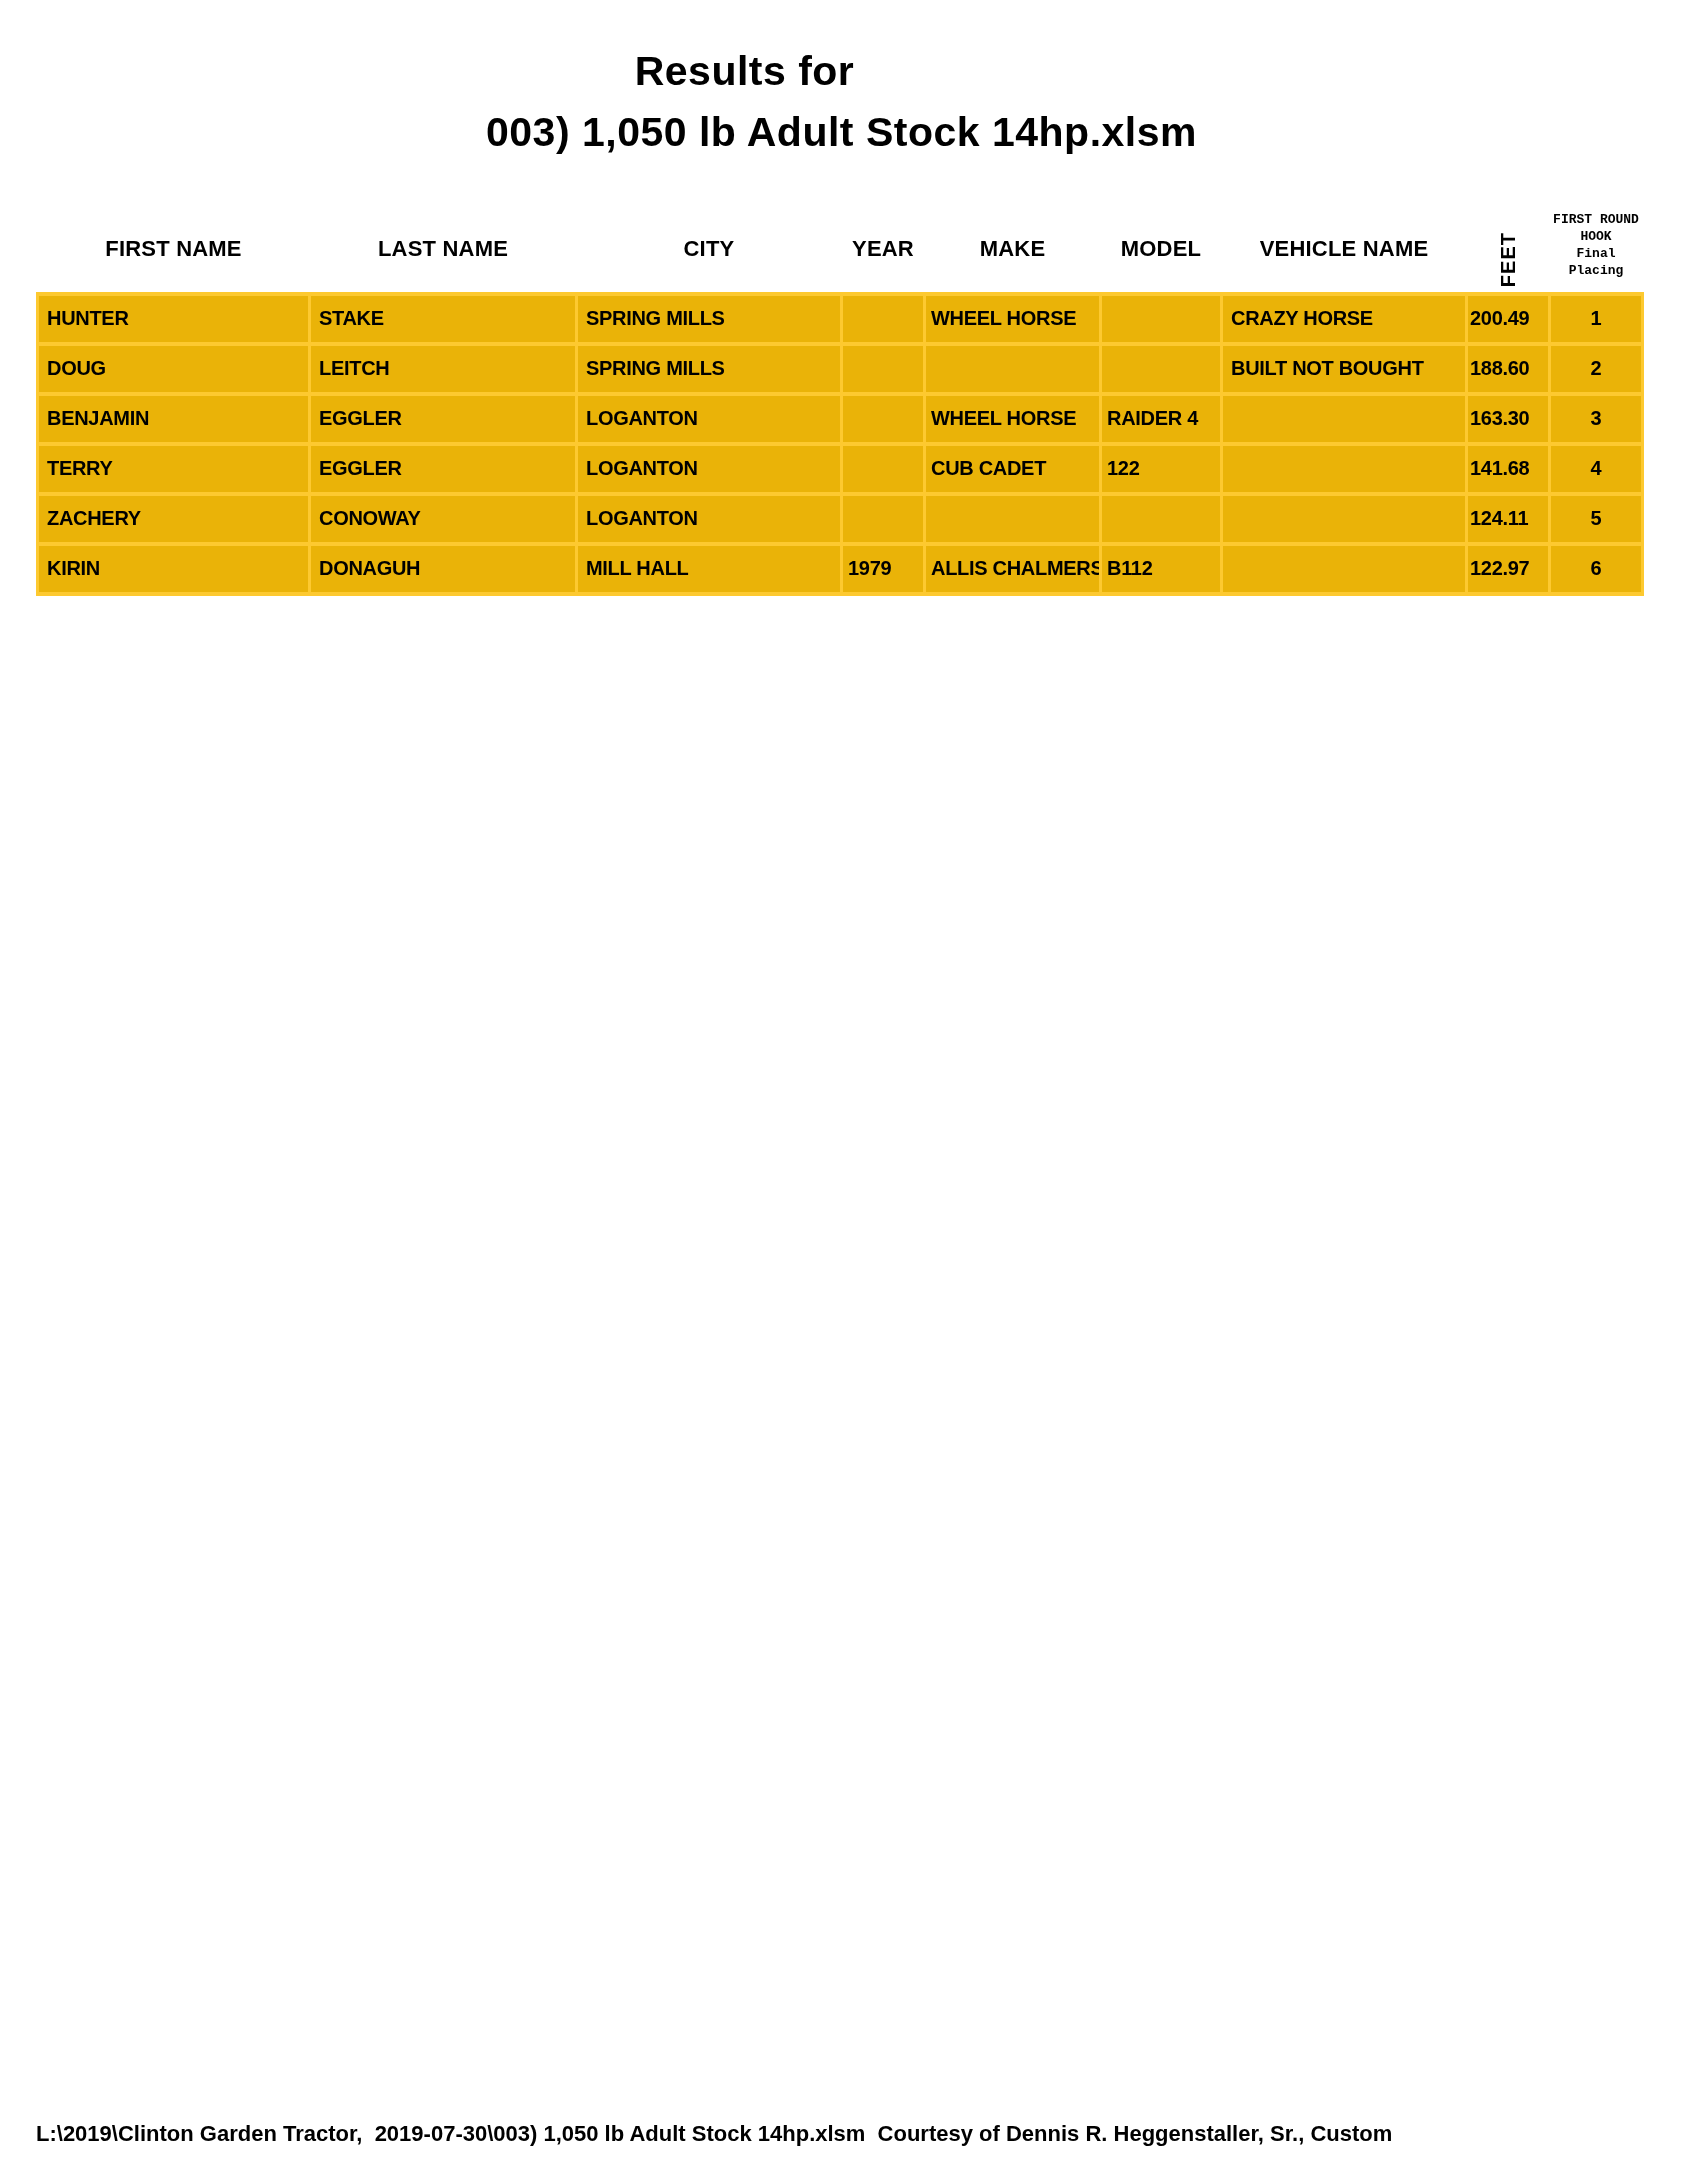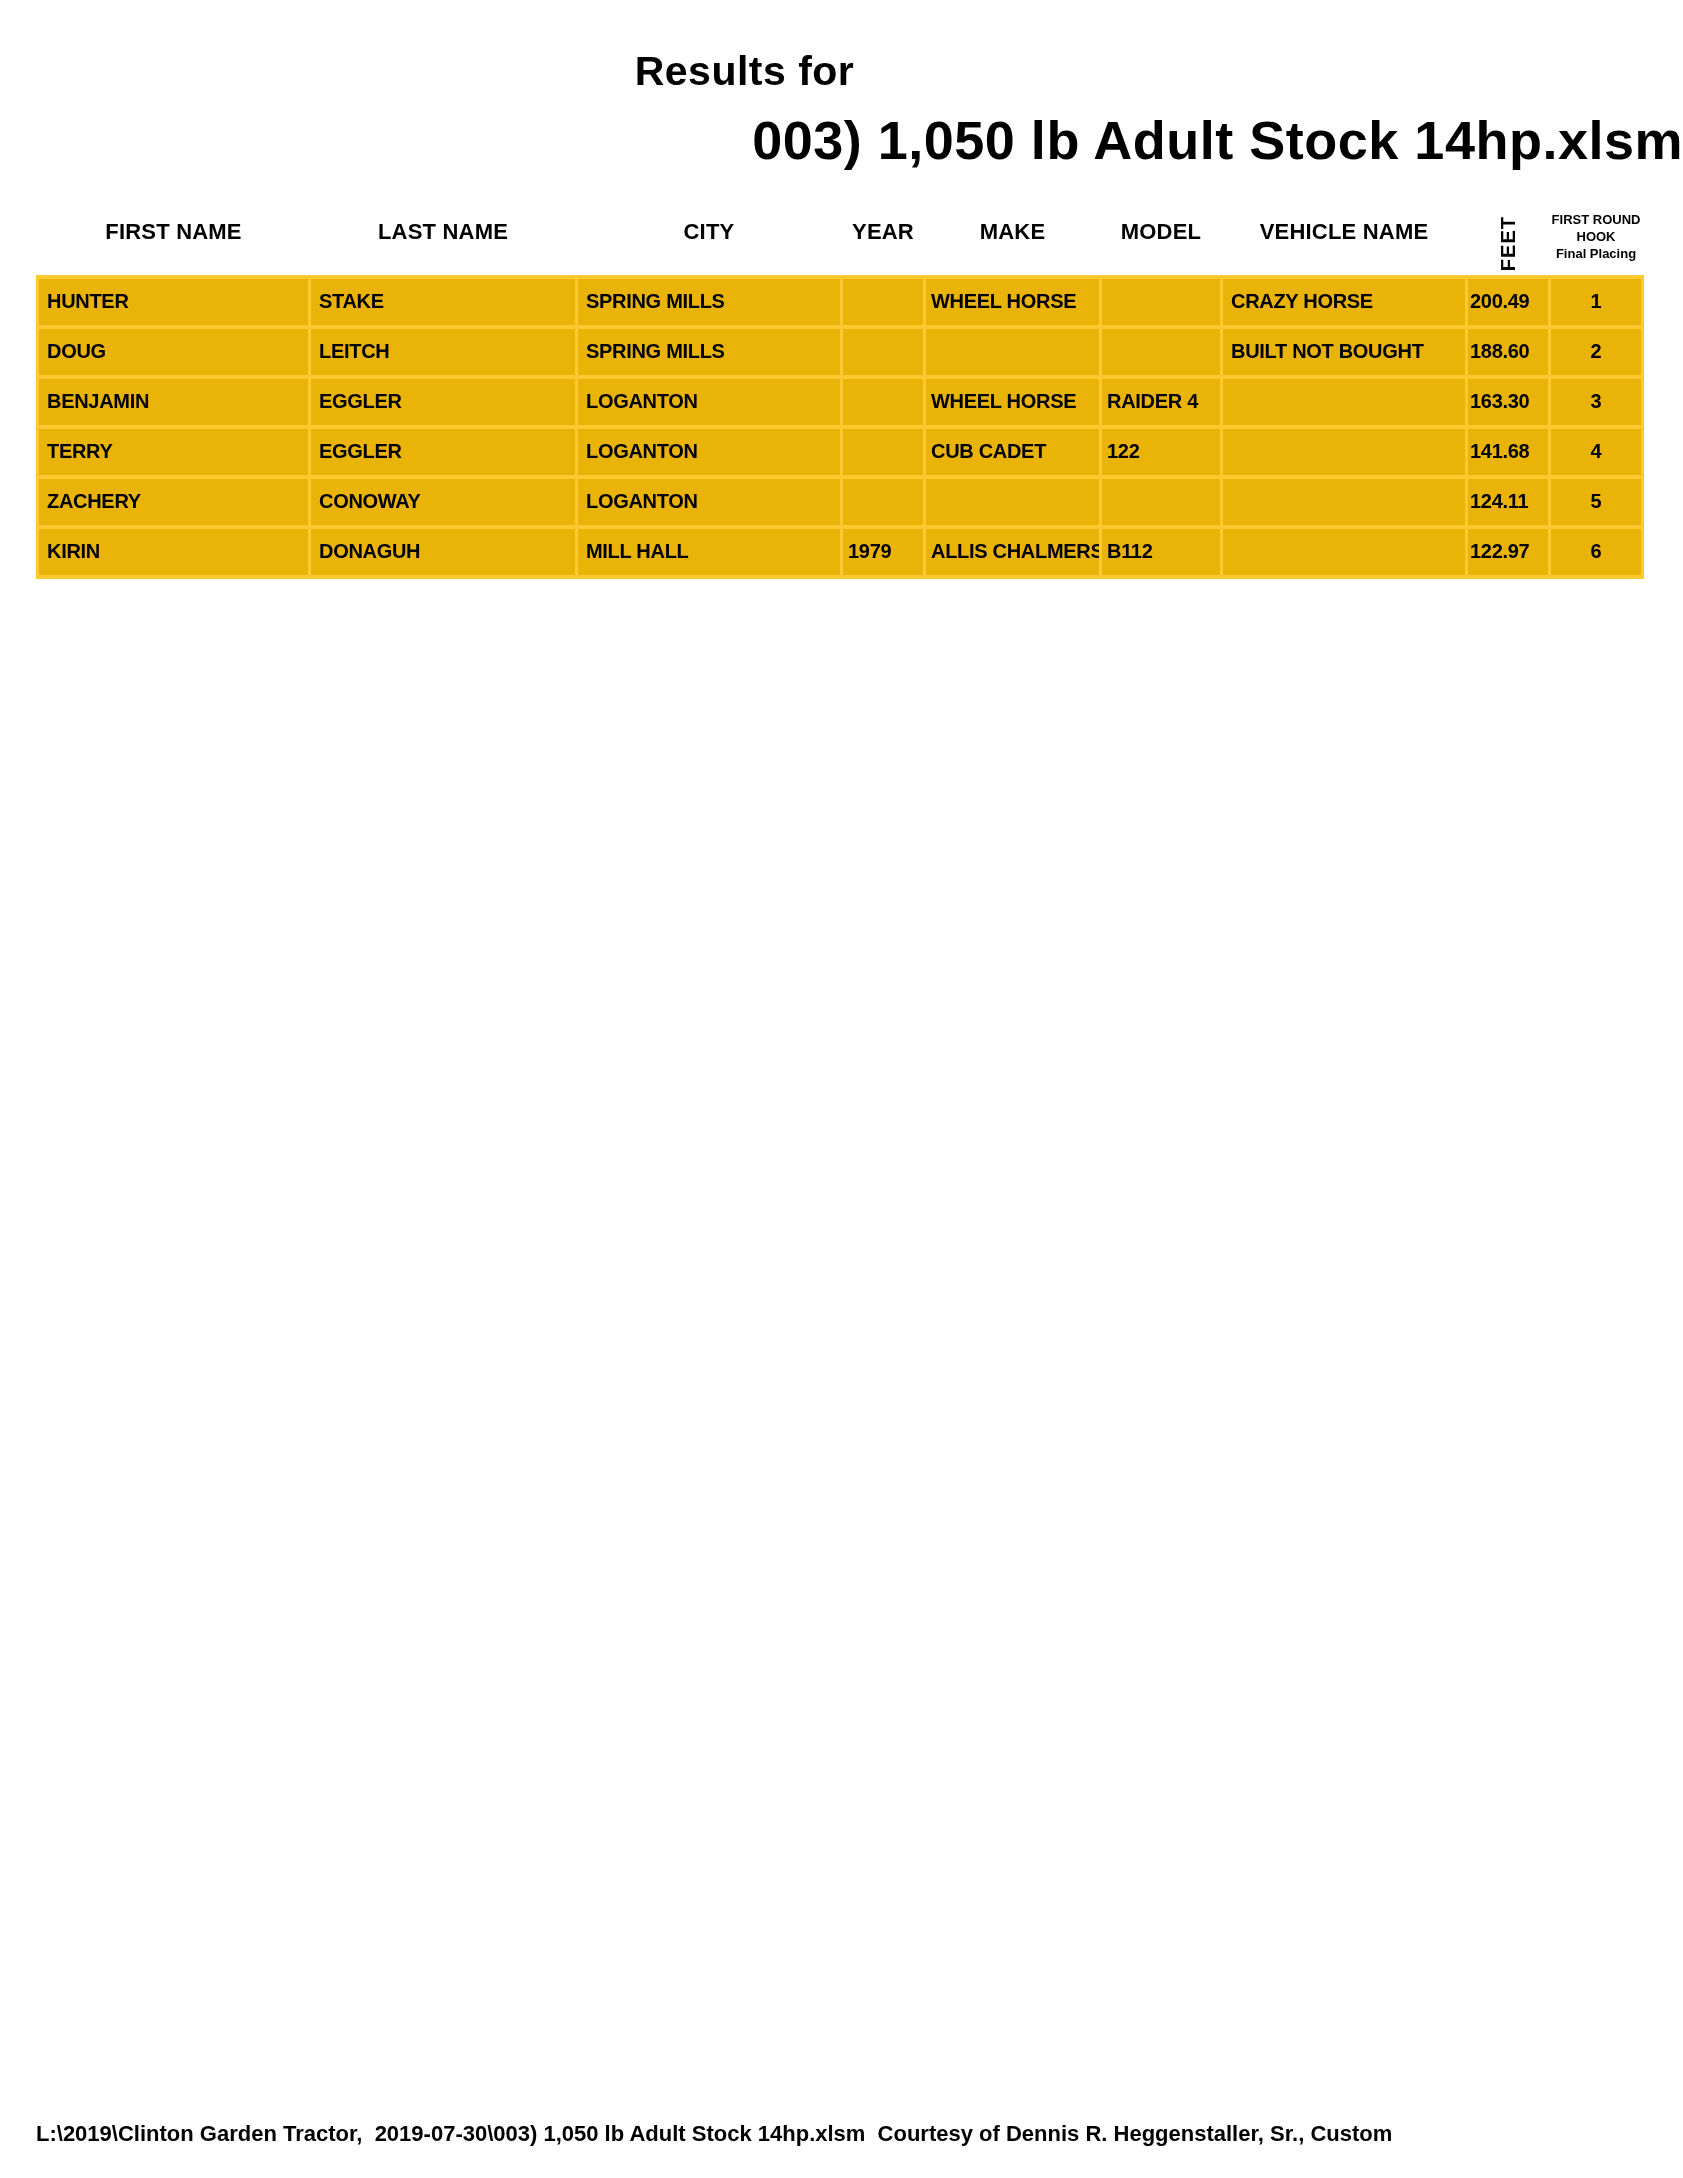--- a/index.html
+++ b/index.html
@@ -13,21 +13,21 @@
     font-weight: bold;
     color: #000;
   }
 
   .title-line1 {
     position: absolute; top: 48px; left: 0; width: 1489px;
     text-align: center; font-size: 41px; letter-spacing: 0.5px;
   }
   .title-line2 {
     position: absolute; top: 109px; left: 0; width: 1683px;
-    text-align: right; font-size: 54px; letter-spacing: 0.5px;
+    text-align: center; font-size: 41px; letter-spacing: 0.5px;
   }
 
   .results-table {
     position: absolute; top: 212px; left: 36px;
     width: 1606px;
     border-collapse: collapse;
     table-layout: fixed;
   }
   thead th {
     border: none;
@@ -39,21 +39,21 @@
   }
   thead th.h-feet { padding-bottom: 4px; }
   thead th.h-hook { padding-bottom: 12px; }
   .feet-vert {
     writing-mode: vertical-rl;
     transform: rotate(180deg);
     margin: 0 auto;
     font-size: 20px;
     letter-spacing: 1px;
   }
-  .hook-small { font-size: 13px; line-height: 1.3; letter-spacing: 0; }
+  .hook-small { font-size: 13px; line-height: 1.3; letter-spacing: 0; font-family: Liberation Mono, monospace; }
 
   tbody td {
     border: 3px solid var(--gold);
     border-top-width: 4px;
     border-bottom-width: 4px;
     height: 50px;
     vertical-align: middle;
     font-size: 20px;
     letter-spacing: -0.3px;
     padding: 0 2px 0 8px;

